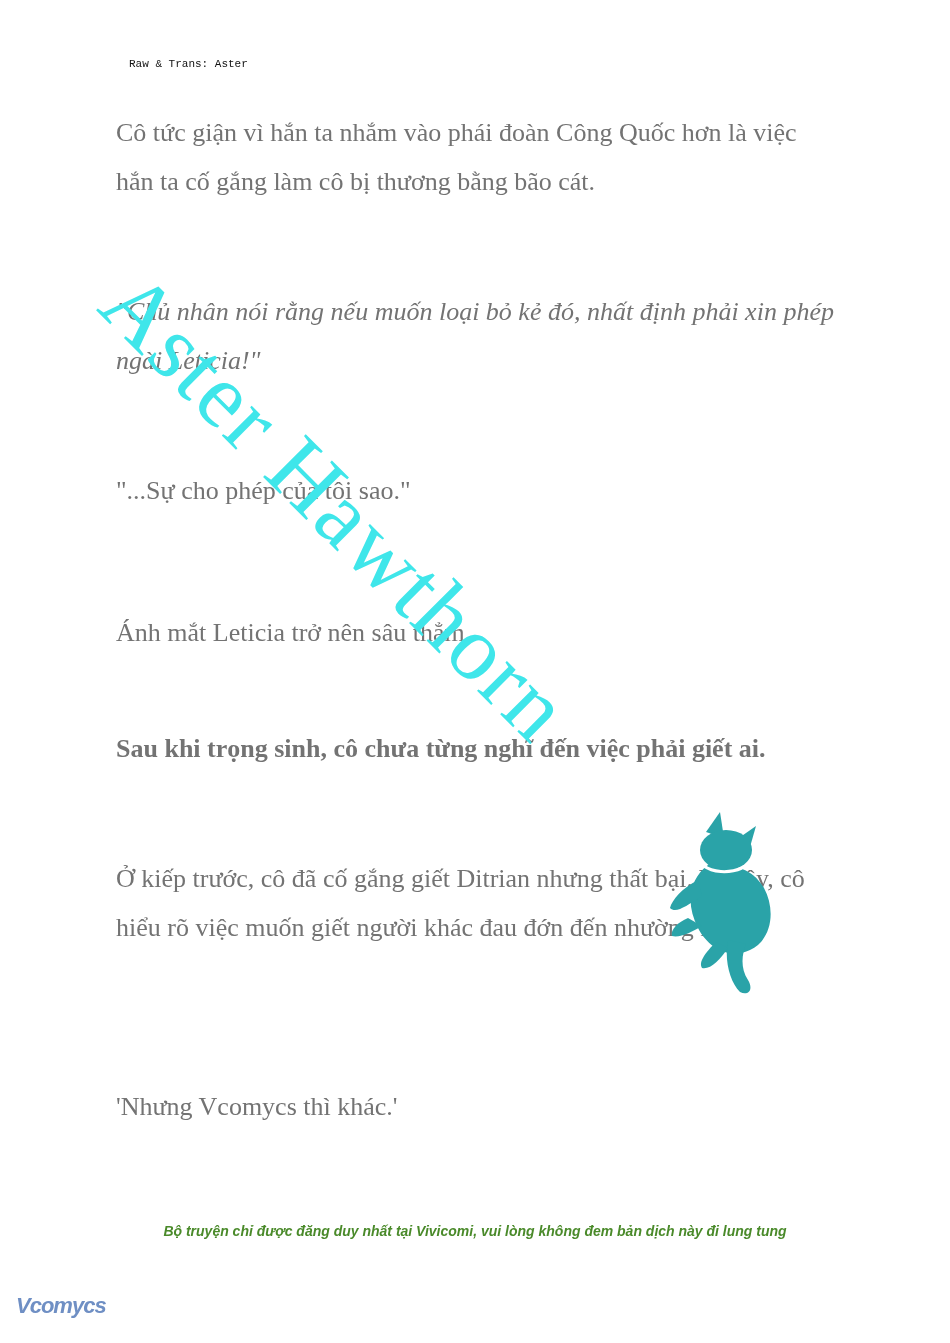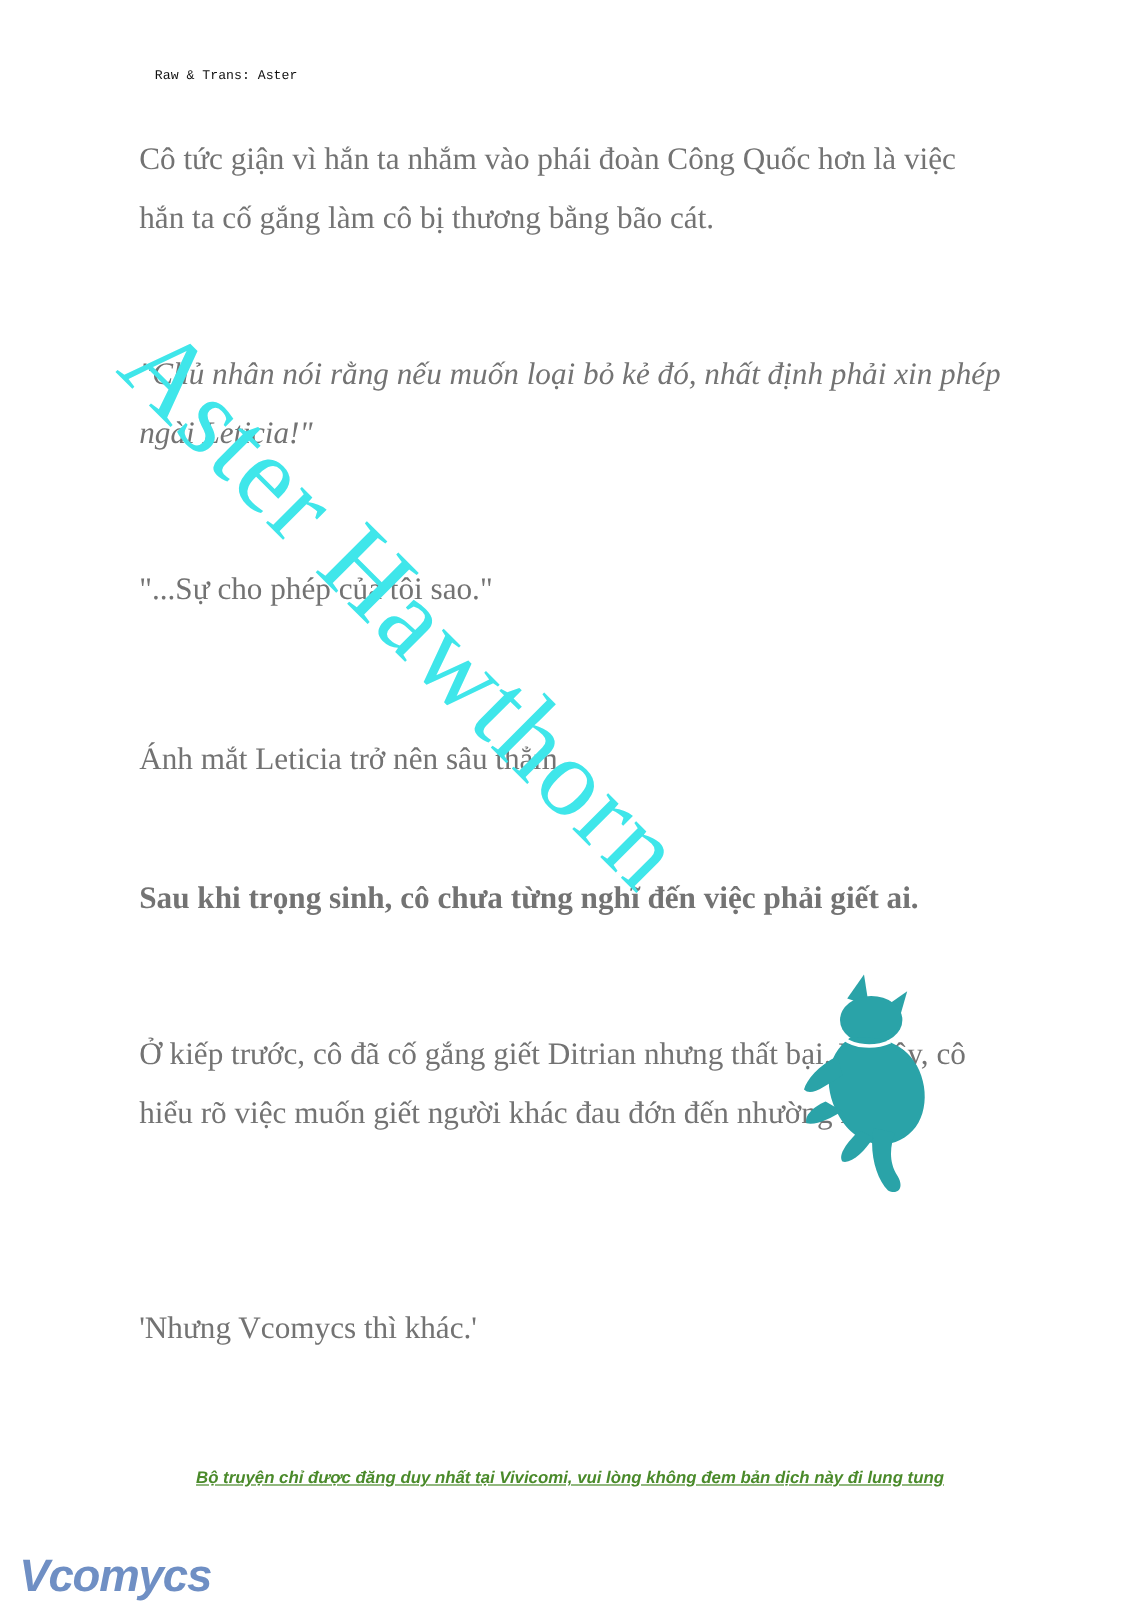--- a/index.html
+++ b/index.html
@@ -14,41 +14,41 @@
   .para {
     position: absolute; left: 116px; width: 720px;
     font-family: "Liberation Serif", serif; font-size: 26px; color: #737373;
     line-height: 49px; margin: 0;
   }
   .para.italic { font-style: italic; }
   .footer {
     position: absolute; left: 0; width: 950px; top: 1221px;
     text-align: center;
     font-family: "Liberation Sans", sans-serif; font-size: 14px;
-    font-style: italic; font-weight: bold; color: #4a8a2a; line-height: 21px; text-decoration: underline;
+    font-style: italic; font-weight: bold; color: #4a8a2a; line-height: 21px;
   }
   .footer div { white-space: nowrap; }
   .watermark {
     position: absolute; left: 120px; top: 570px;
     transform-origin: 0 0;
     transform: rotate(45deg);
     font-family: "Liberation Serif", serif; font-size: 92px; color: #3fe6ea;
     white-space: nowrap; letter-spacing: 2px;
     pointer-events: none; z-index: 2; line-height: 1;
   }
   .watermark { left: 150px; top: 255px; }
   .cat {
     position: absolute; left: 668px; top: 810px; width: 120px; height: 185px; z-index: 3;
   }
   .logo {
     position: absolute; left: 16px; top: 1293px; width: 130px; height: 42px;
   }
   .logo-text {
     font-family: "Liberation Sans", sans-serif; font-style: italic; font-weight: bold;
-    font-size: 38px; color: #6f8fc4; letter-spacing: -1px;
+    font-size: 22px; color: #6f8fc4; letter-spacing: -1px;
   }
 </style>
 </head>
 <body>
 
 <div class="header">Raw &amp; Trans: Aster</div>
 
 <p class="para" style="top:108px;">Cô tức giận vì hắn ta nhắm vào phái đoàn Công Quốc hơn là việc hắn ta cố gắng làm cô bị thương bằng bão cát.</p>
 <p class="para italic" style="top:287px;">"Chủ nhân nói rằng nếu muốn loại bỏ kẻ đó, nhất định phải xin phép ngài Leticia!"</p>
 <p class="para" style="top:466px;">"...Sự cho phép của tôi sao."</p>

